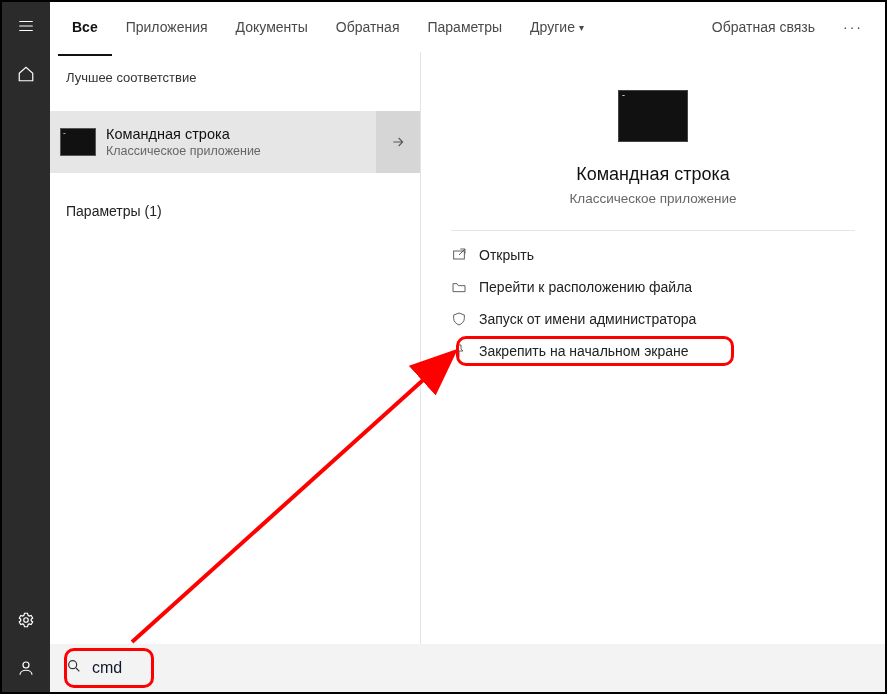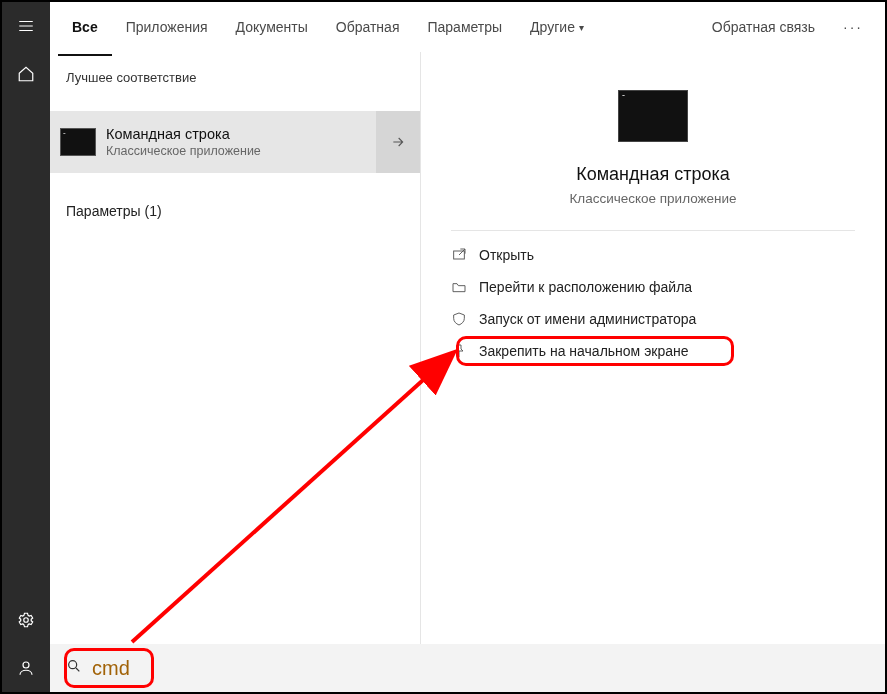--- a/index.html
+++ b/index.html
@@ -34,21 +34,21 @@
 .hero-thumb { width:70px; height:52px; background:#111; border:1px solid #444; position:relative; }
 .hero-thumb::before { content:"-"; position:absolute; top:-1px; left:3px; color:#fff; font-size:9px; }
 .hero-title { font-size:18px; color:#111; margin-top:22px; }
 .hero-sub { font-size:13.5px; color:#666; margin-top:6px; }
 .divider { height:1px; background:#e5e5e5; margin:24px 30px 8px 30px; }
 .actions { display:flex; flex-direction:column; padding:0 20px; }
 .action { display:flex; align-items:center; gap:12px; padding:8px 10px; font-size:14px; color:#222; cursor:pointer; }
 .action svg { width:16px; height:16px; fill:none; stroke:#555; stroke-width:1.4; flex:0 0 16px; }
 .searchbar { position:absolute; left:48px; right:0; bottom:0; height:48px; background:#f3f3f3; display:flex; align-items:center; padding:0 16px; gap:10px; }
 .search-icon svg { width:16px; height:16px; stroke:#333; fill:none; stroke-width:1.8; }
-.search-input { border:none; background:transparent; outline:none; font-size:20px; color:#a16207; width:100%; font-family:inherit; }
+.search-input { border:none; background:transparent; outline:none; font-size:16px; color:#0f172a; width:100%; font-family:inherit; }
 .hl { position:absolute; border:3px solid #ff0000; border-radius:10px; pointer-events:none; }
 .arrow-svg { position:absolute; left:0; top:0; pointer-events:none; }
 </style>
 </head>
 <body>
 
 <div class="frame">
 
   <div class="sidebar">
     <div class="side-btn">

